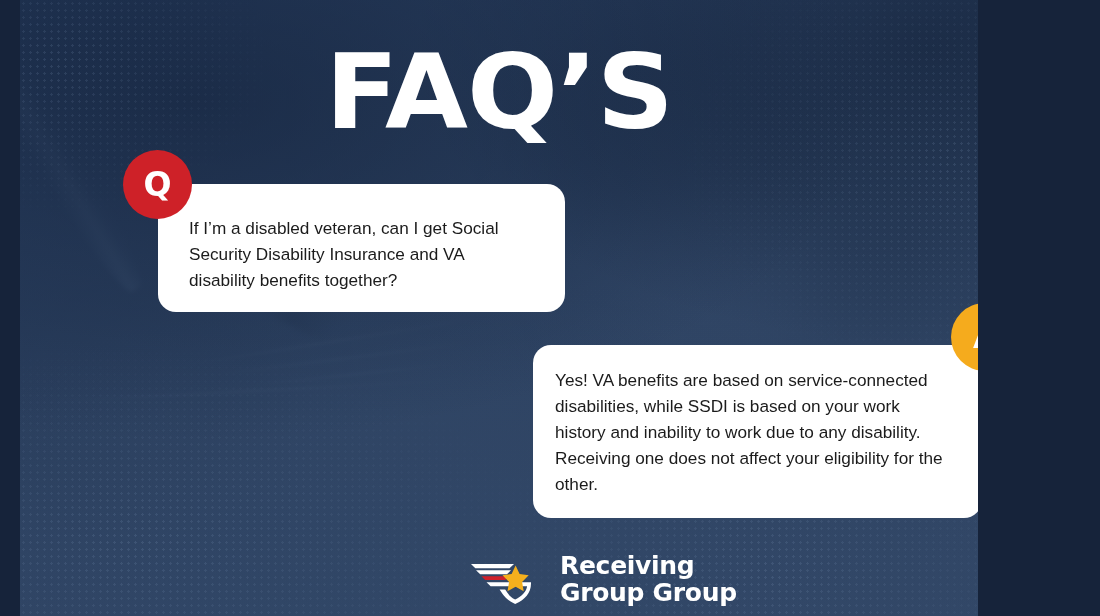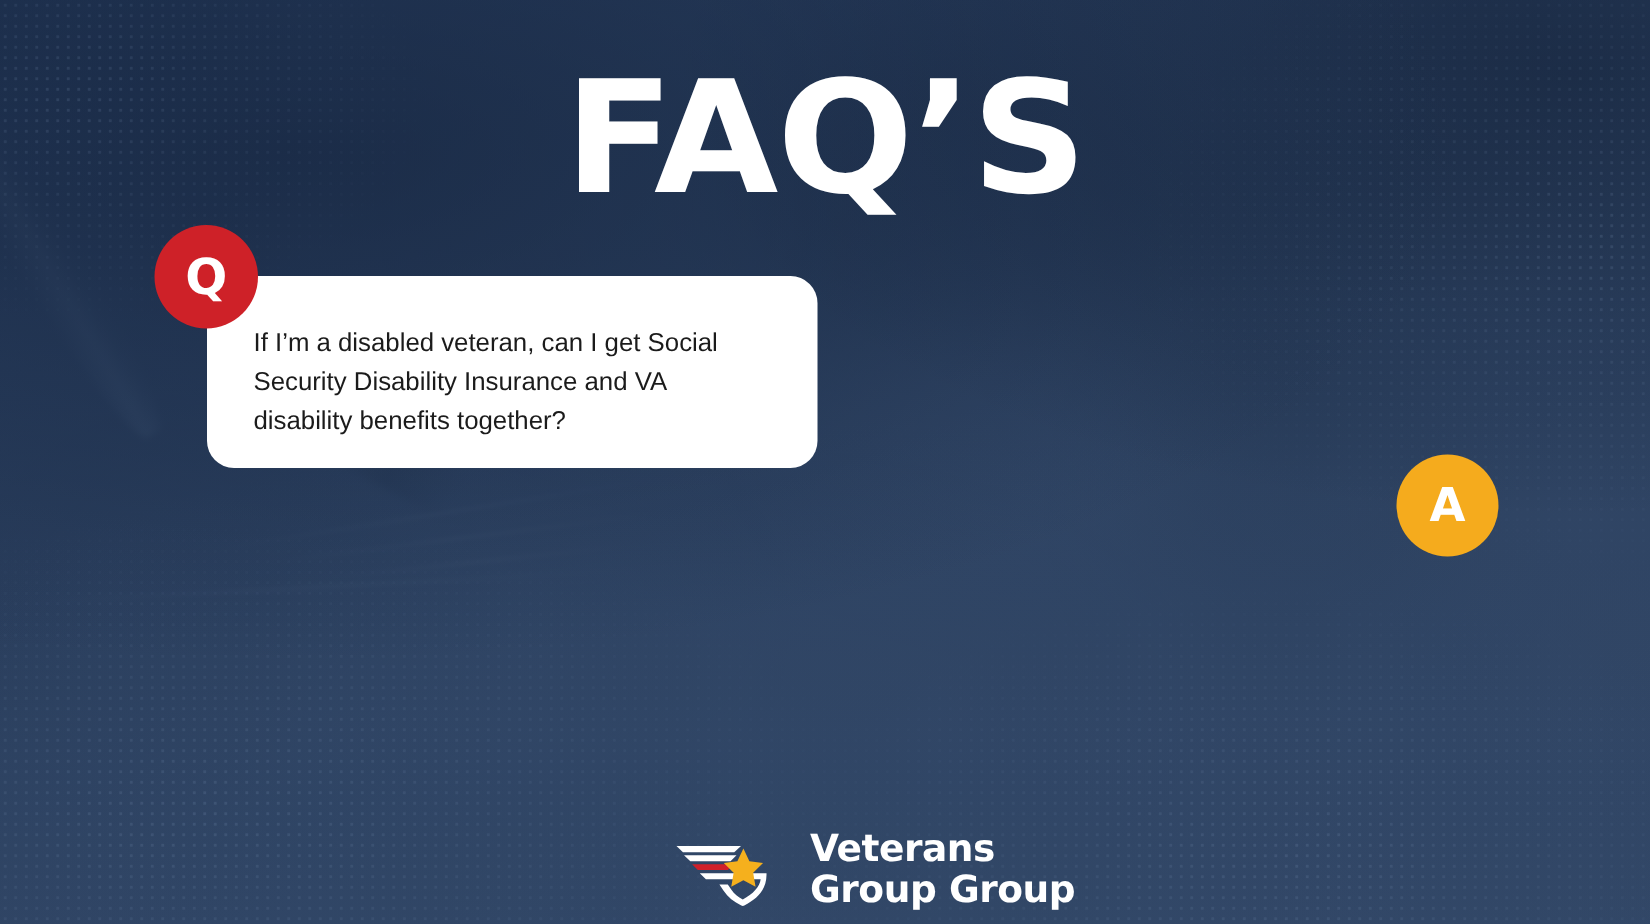--- a/index.html
+++ b/index.html
@@ -7,23 +7,24 @@
 
   html, body {
     width:1100px; height:616px;
     background:#16233a;
     font-family:"Liberation Sans", sans-serif;
     overflow:hidden;
   }
 
   .card {
     position:relative;
-    width:1100px; height:616px;
+    width:958px; height:616px;
     overflow:hidden;
     background:#2f4463;
+    margin-left:20px;
   }
 
   
   .bg-photo {
     position:absolute; inset:-10%;
     background:
       
       linear-gradient(123deg, rgba(0,0,0,0) 0%, rgba(0,0,0,0) 100%),
       #34496b;
     filter:blur(0px);
@@ -213,33 +214,36 @@
   <div class="bg-tint"></div>
   <div class="bg-dots"></div>
 
   <div class="title">FAQ’S</div>
 
   <div class="bubble q-bubble">
     <p>If I’m a disabled veteran, can I get Social Security Disability Insurance and VA disability benefits together?</p>
   </div>
   <div class="badge q-badge">Q</div>
 
+  <div class="bubble a-bubble">
+    <p>Yes! VA benefits are based on service-connected disabilities, while SSDI is based on your work history and inability to work due to any disability. Receiving one does not affect your eligibility for the other.</p>
+  </div>
   <div class="badge a-badge">A</div>
 
   <div class="logo">
     <svg class="logo-mark" viewBox="0 0 78 52">
 
       <path d="M2 11 H45 L40.5 15.2 H6.3 Z" fill="#ffffff"></path>
       <path d="M7 17.2 H42 L38 21.2 H11.2 Z" fill="#ffffff"></path>
 
       <path d="M12.4 23.2 H40 L36.2 27 H16.2 Z" fill="#d0202a"></path>
 
       <path d="M17.5 29.2 H62 V30.4 C62 40 55.6 46.6 47.2 50.6 L46.2 51 L45.2 50.6 C40.3 48.3 36.2 45 33.4 40.8 L30.6 36.6 L36.2 36.6 L38.6 40.1 C40.5 42.8 43 45 46.2 46.6 C53 43.2 57.6 38 58.1 33.2 H21.6 Z" fill="#ffffff"></path>
 
       <path d="M46.6 12.6 L50.6 21.1 L59.7 22.3 L53.1 28.9 L54.7 38.2 L46.6 33.8 L38.5 38.2 L40.1 28.9 L33.5 22.3 L42.6 21.1 Z" fill="#f5b01d"></path>
     </svg>
     <div class="logo-text">
-      <span>Veterans</span>
+      <span>Receiving</span>
       <span>Group Group</span>
     </div>
   </div>
 
 </div>
 
 </body></html>

